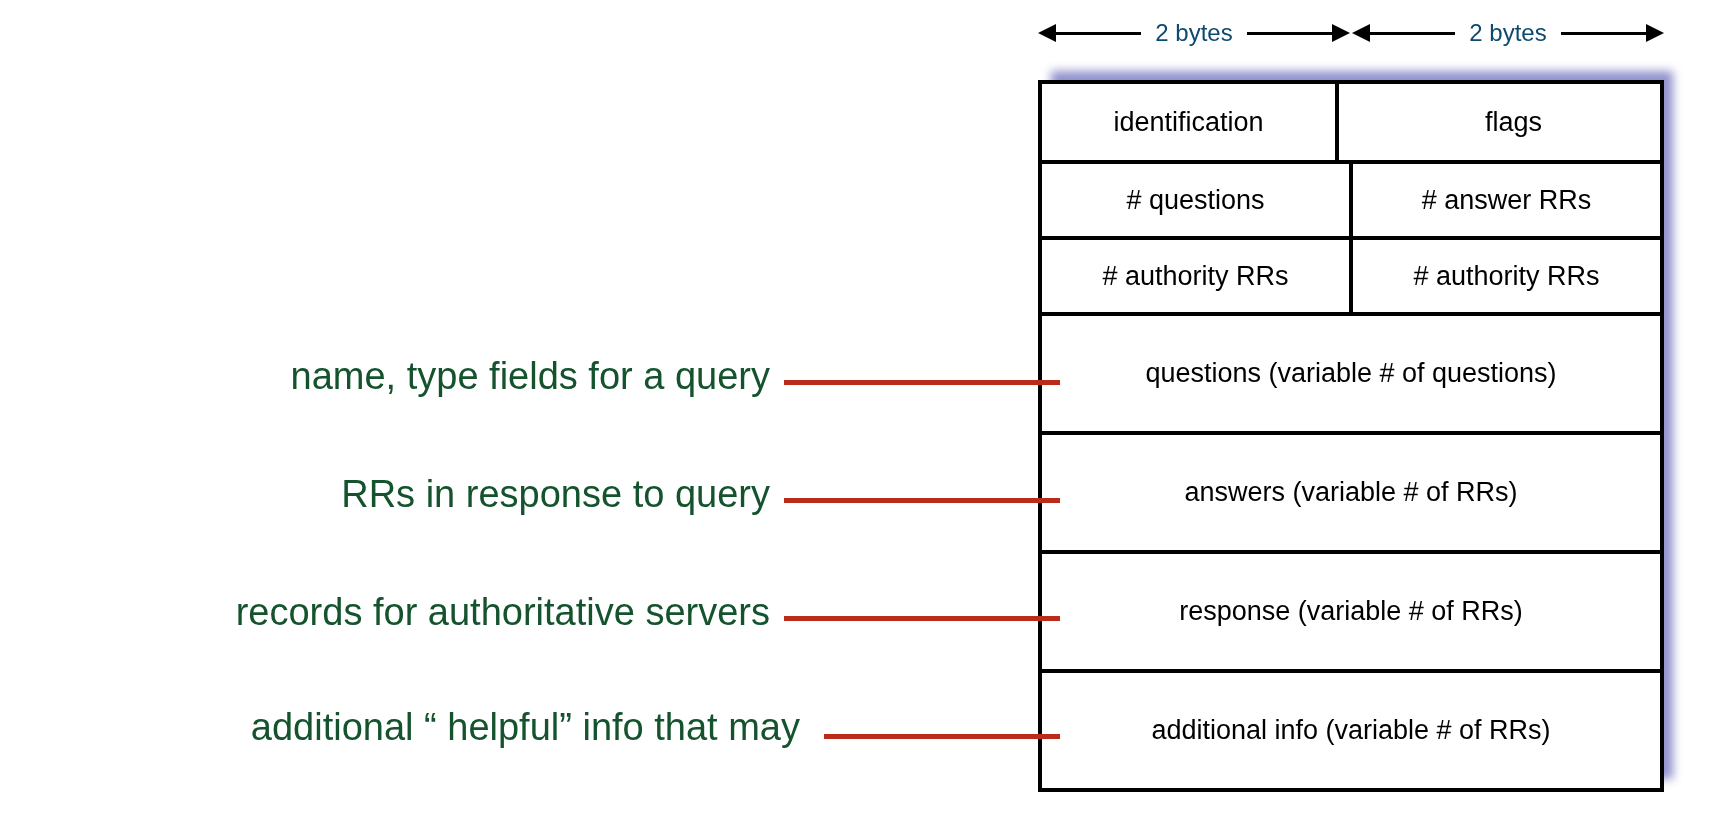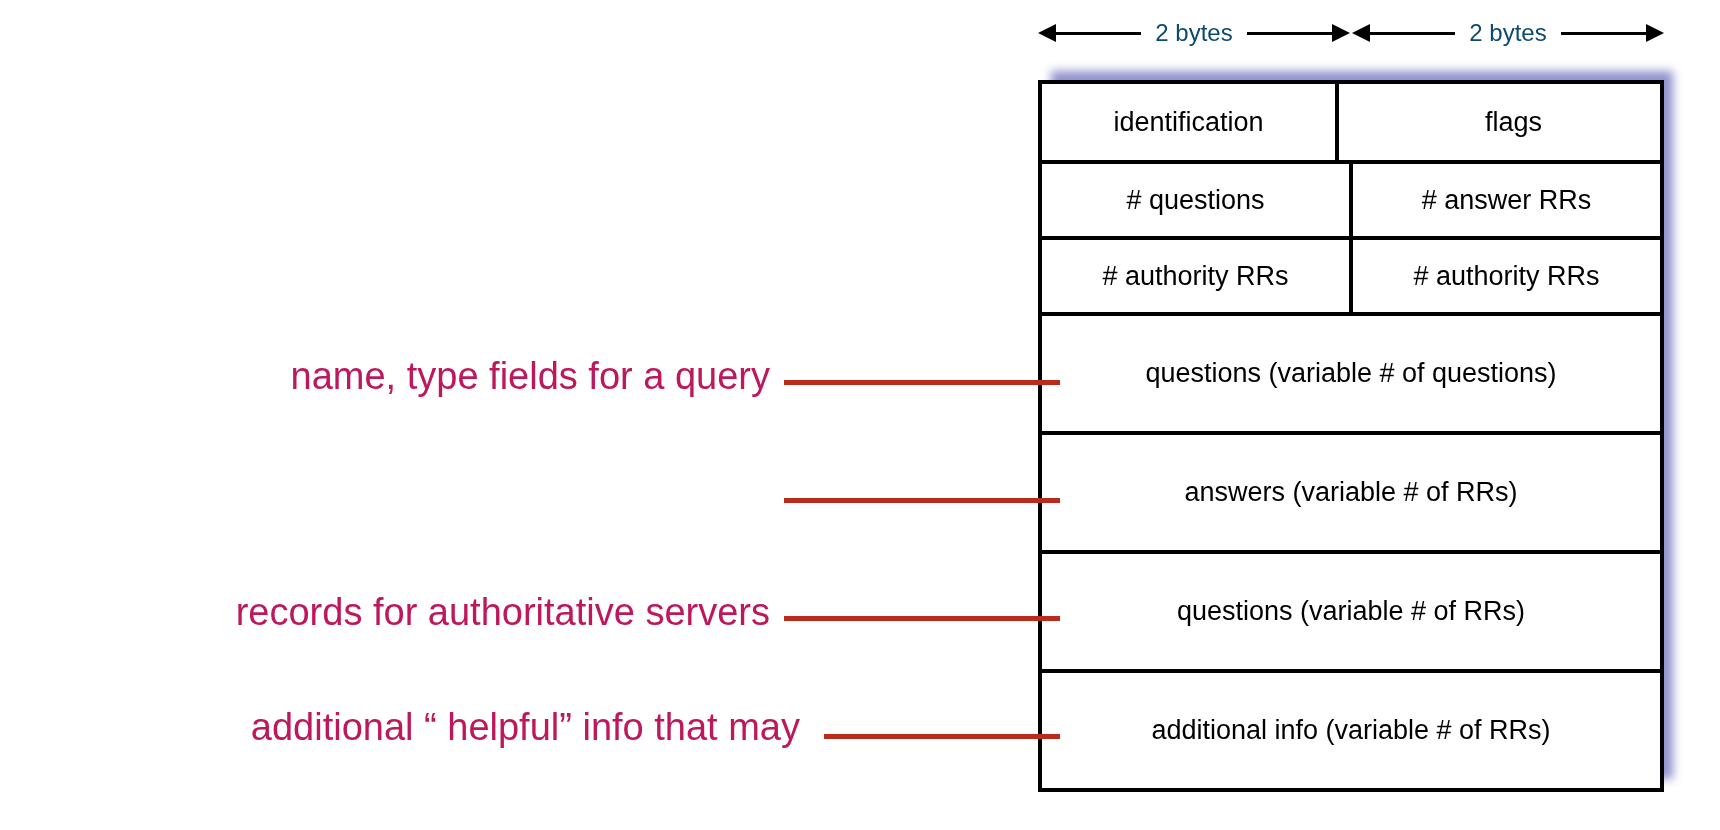--- a/index.html
+++ b/index.html
@@ -48,21 +48,21 @@
   .mrow.vrow { flex:1 1 0; align-items:center; justify-content:center; text-align:center; }
   .mcell {
     flex:1 1 0; display:flex; align-items:center; justify-content:center;
     box-sizing:border-box; text-align:center;
   }
   .mcell.first { border-right:4px solid #000; }
 
   
   .ann {
     position:absolute;
-    text-align:right; color:#be185d;
+    text-align:right; color:#14532d;
     font-size:38px; line-height:52px; white-space:nowrap;
     transform:translateY(-50%);
   }
   .ann.a1 { right:950px; top:376px; }
   .ann.a2 { right:950px; top:494px; }
   .ann.a3 { right:950px; top:612px; }
   .ann.a4 { right:920px; top:727px; }
 
   
   .conn { position:absolute; height:5px; }
@@ -99,25 +99,26 @@
     <div class="mrow hrow">
       <div class="mcell first"># questions</div>
       <div class="mcell"># answer RRs</div>
     </div>
     <div class="mrow hrow">
       <div class="mcell first"># authority RRs</div>
       <div class="mcell"># authority RRs</div>
     </div>
     <div class="mrow vrow">questions (variable # of questions)</div>
     <div class="mrow vrow">answers (variable # of RRs)</div>
-    <div class="mrow vrow">questions (variable # of RRs)</div>
+    <div class="mrow vrow">response (variable # of RRs)</div>
     <div class="mrow vrow">additional info (variable # of RRs)</div>
   </div>
 
   <div class="ann a1">name, type fields for a query</div>
+  <div class="ann a2">RRs in response to query</div>
   <div class="ann a3">records for authoritative servers</div>
   <div class="ann a4">
     <div>additional “ helpful” info that may</div>
   </div>
 
   <div class="conn c1" style="background: rgb(185, 43, 27);"></div>
   <div class="conn c2" style="background: rgb(185, 43, 27);"></div>
   <div class="conn c3" style="background: rgb(185, 43, 27);"></div>
   <div class="conn c4" style="background: rgb(185, 43, 27);"></div>
 

